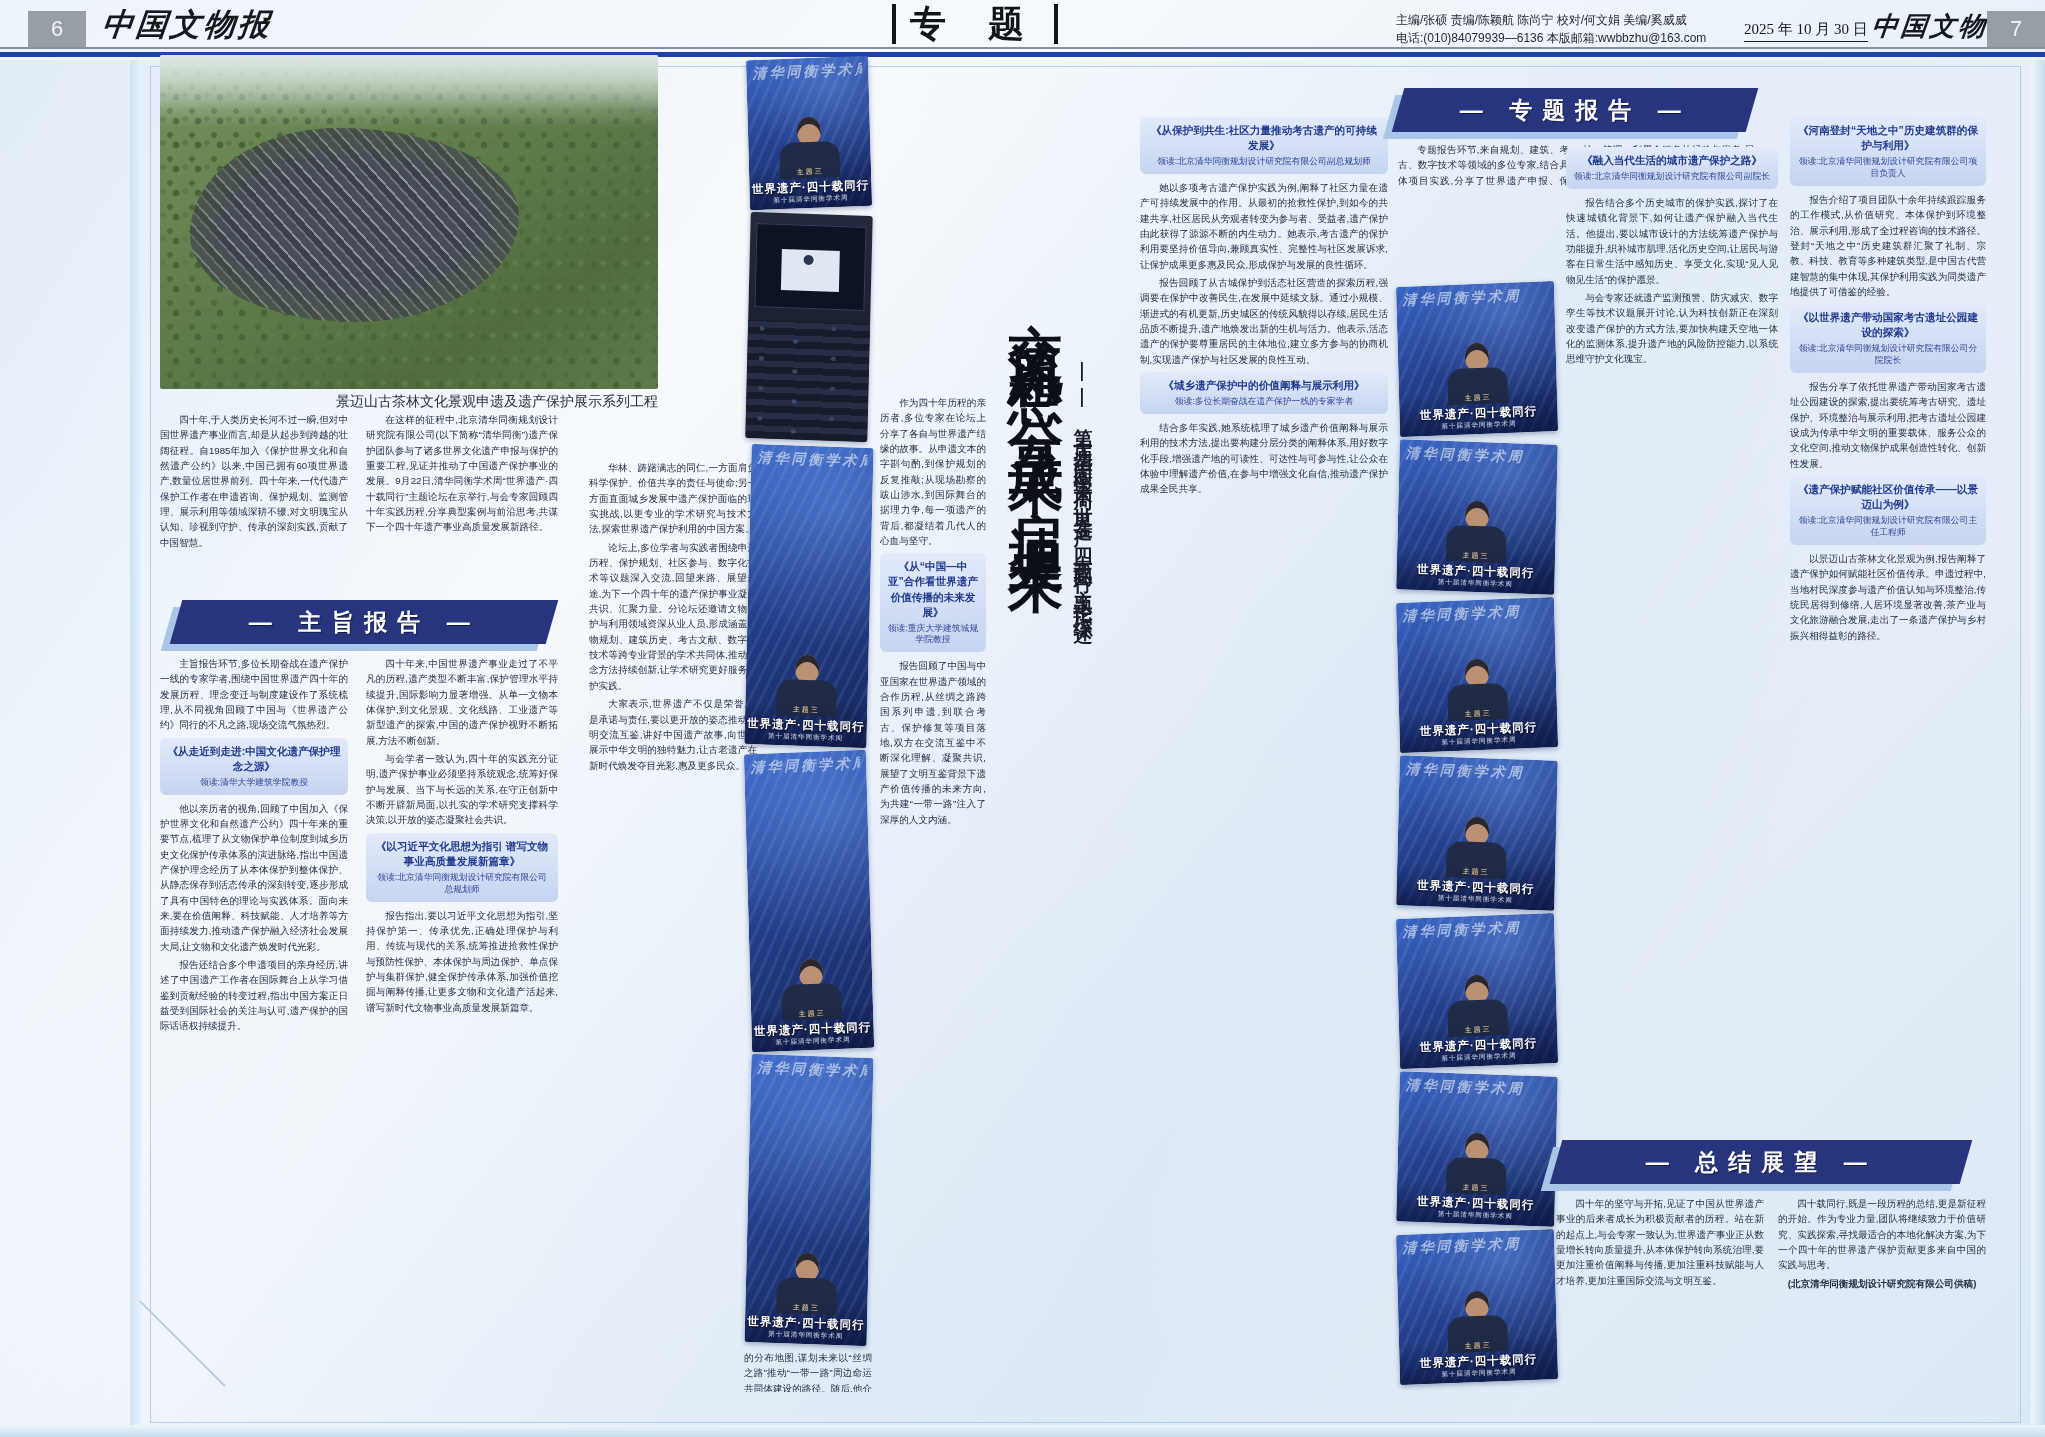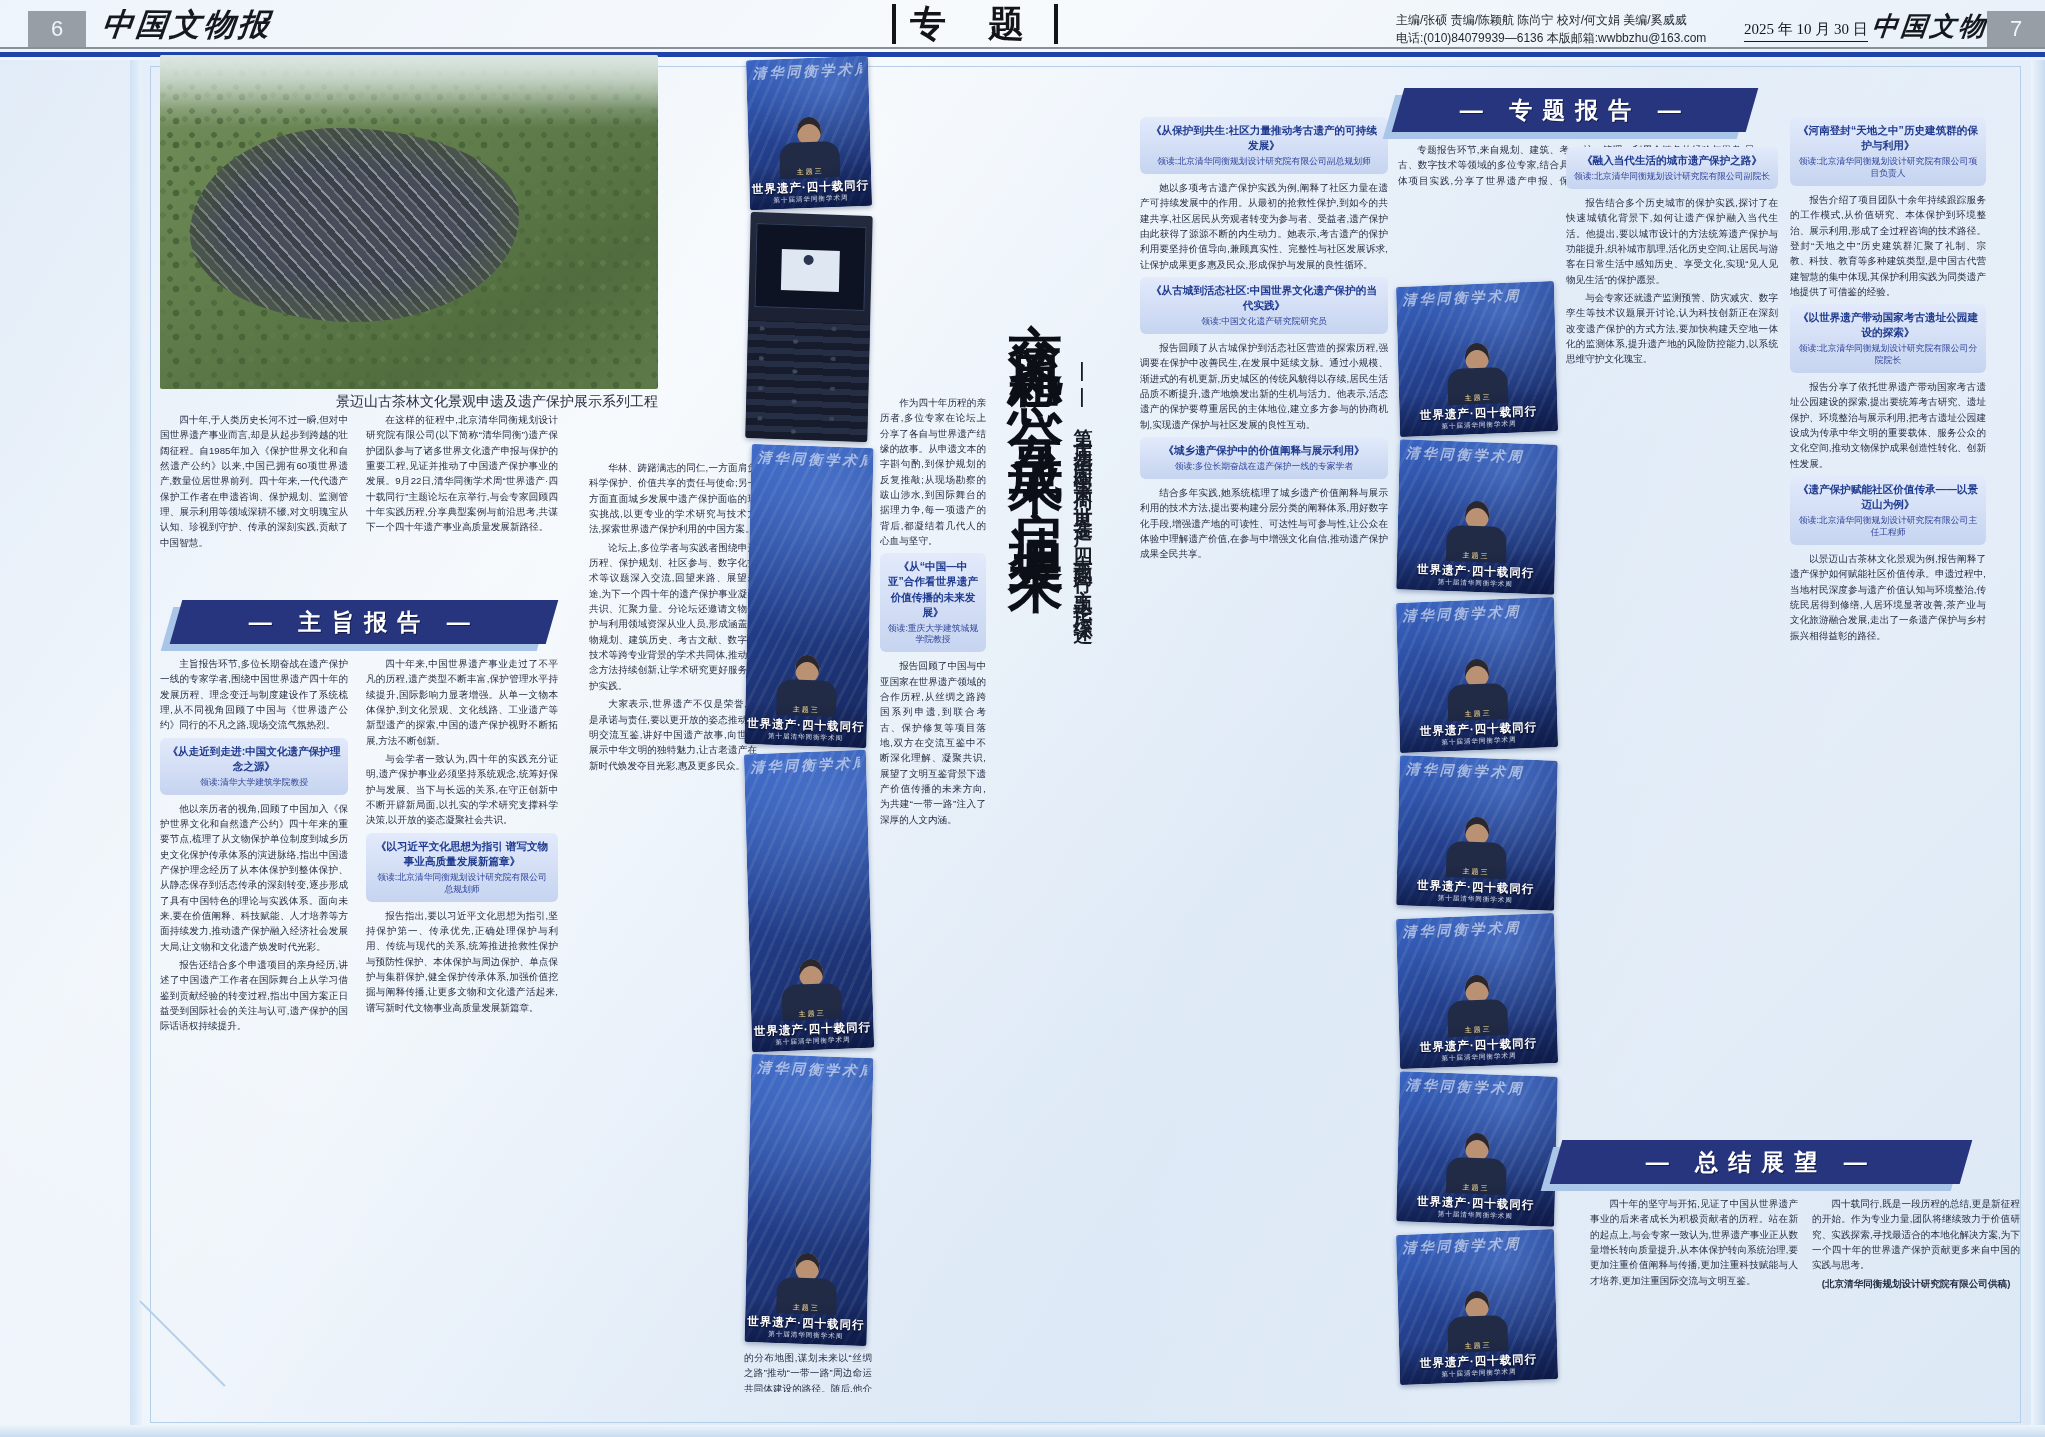--- a/index.html
+++ b/index.html
@@ -232,24 +232,20 @@
 
 <div class="v-title">交流思想 分享成果 启迪未来</div>
 <div class="v-sub">——第十届清华同衡学术周『世界遗产·四十载同行』主题论坛综述</div>
 
 <div class="col" style="left:1140px;top:112px;width:248px;height:1278px;">
   <div class="subhead">
     <div class="t">《从保护到共生:社区力量推动考古遗产的可持续发展》</div>
     <div class="r">领读:北京清华同衡规划设计研究院有限公司副总规划师</div>
   </div>
   <p>她以多项考古遗产保护实践为例,阐释了社区力量在遗产可持续发展中的作用。从最初的抢救性保护,到如今的共建共享,社区居民从旁观者转变为参与者、受益者,遗产保护由此获得了源源不断的内生动力。她表示,考古遗产的保护利用要坚持价值导向,兼顾真实性、完整性与社区发展诉求,让保护成果更多惠及民众,形成保护与发展的良性循环。</p>
-  <div class="subhead">
-    <div class="t">《从古城到活态社区:中国世界文化遗产保护的当代实践》</div>
-    <div class="r">领读:中国文化遗产研究院研究员</div>
-  </div>
   <p>报告回顾了从古城保护到活态社区营造的探索历程,强调要在保护中改善民生,在发展中延续文脉。通过小规模、渐进式的有机更新,历史城区的传统风貌得以存续,居民生活品质不断提升,遗产地焕发出新的生机与活力。他表示,活态遗产的保护要尊重居民的主体地位,建立多方参与的协商机制,实现遗产保护与社区发展的良性互动。</p>
   <div class="subhead">
     <div class="t">《城乡遗产保护中的价值阐释与展示利用》</div>
     <div class="r">领读:多位长期奋战在遗产保护一线的专家学者</div>
   </div>
   <p>结合多年实践,她系统梳理了城乡遗产价值阐释与展示利用的技术方法,提出要构建分层分类的阐释体系,用好数字化手段,增强遗产地的可读性、可达性与可参与性,让公众在体验中理解遗产价值,在参与中增强文化自信,推动遗产保护成果全民共享。</p>
 </div>
 
 <div class="sbanner" style="left:1398px;top:88px;width:354px;">
   <span>— 专题报告 —</span>
@@ -368,17 +364,17 @@
     <div class="t">《遗产保护赋能社区价值传承——以景迈山为例》</div>
     <div class="r">领读:北京清华同衡规划设计研究院有限公司主任工程师</div>
   </div>
   <p>以景迈山古茶林文化景观为例,报告阐释了遗产保护如何赋能社区价值传承。申遗过程中,当地村民深度参与遗产价值认知与环境整治,传统民居得到修缮,人居环境显著改善,茶产业与文化旅游融合发展,走出了一条遗产保护与乡村振兴相得益彰的路径。</p>
 </div>
 
 <div class="sbanner" style="left:1556px;top:1140px;width:410px;">
   <span>— 总结展望 —</span>
 </div>
 
-<div class="col" style="left:1556px;top:1196px;width:430px;height:196px;column-count:2;column-gap:14px;padding-left:34px;">
+<div class="col" style="left:1556px;top:1196px;width:430px;height:196px;column-count:2;column-gap:14px;">
   <p>四十年的坚守与开拓,见证了中国从世界遗产事业的后来者成长为积极贡献者的历程。站在新的起点上,与会专家一致认为,世界遗产事业正从数量增长转向质量提升,从本体保护转向系统治理,要更加注重价值阐释与传播,更加注重科技赋能与人才培养,更加注重国际交流与文明互鉴。</p>
   <p>四十载同行,既是一段历程的总结,更是新征程的开始。作为专业力量,团队将继续致力于价值研究、实践探索,寻找最适合的本地化解决方案,为下一个四十年的世界遗产保护贡献更多来自中国的实践与思考。</p>
   <p class="credit">(北京清华同衡规划设计研究院有限公司供稿)</p>
 </div>
 
 </body></html>

